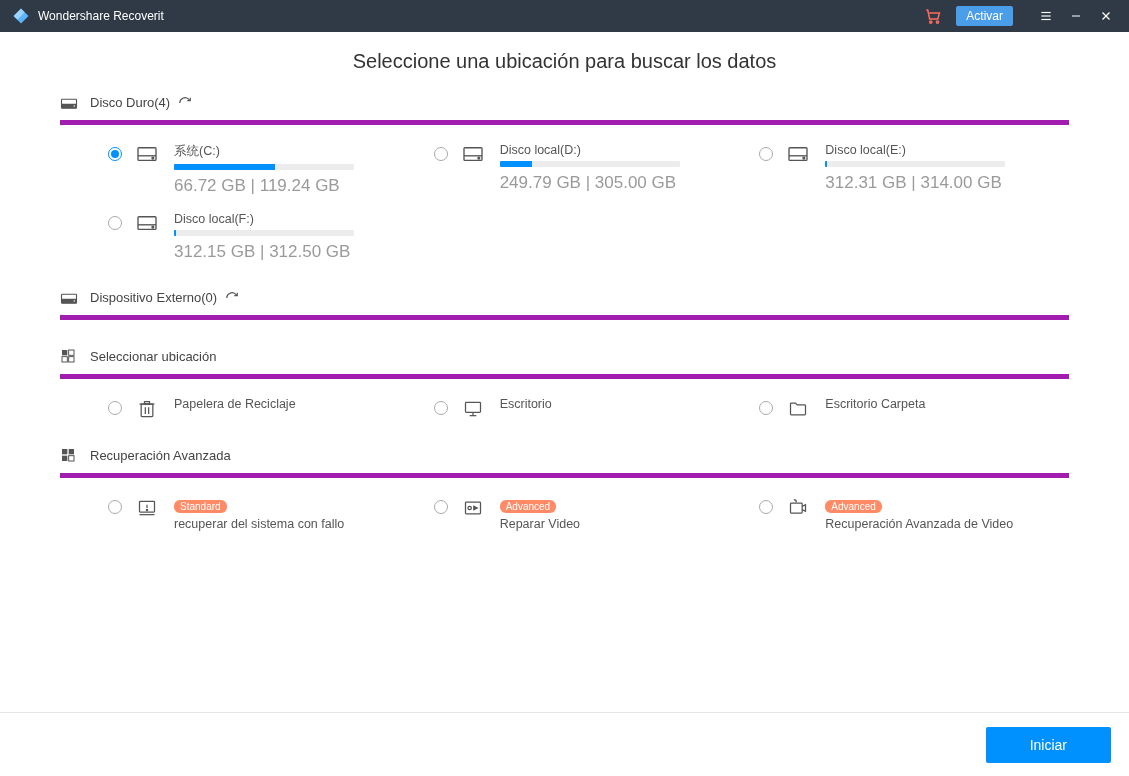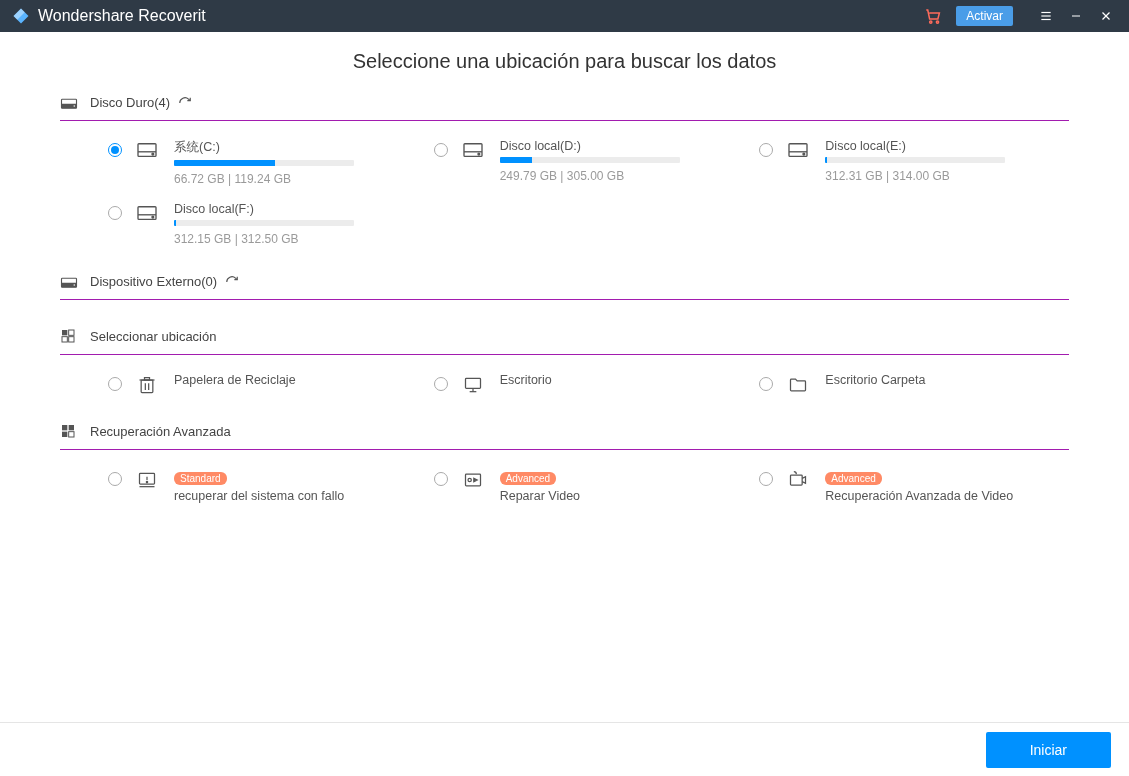--- a/index.html
+++ b/index.html
@@ -1,54 +1,54 @@
 <!DOCTYPE html>
 <html><head>
   <meta charset="utf-8">
   <style>
     * { margin: 0; padding: 0; box-sizing: border-box; font-family: -apple-system, BlinkMacSystemFont, "Segoe UI", Arial, sans-serif; }
     body { width: 1129px; height: 776px; background: #fff; overflow: hidden; position: relative;}
     
     
     .titlebar { height: 32px; background: #2f3a46; display: flex; align-items: center; padding: 0 12px; color: #fff;}
     .titlebar .logo { width: 18px; height: 18px; margin-right: 8px;}
-    .titlebar .title { font-size: 16px; font-weight: 400; flex: 0 0 auto;}
+    .titlebar .title { font-size: 12px; font-weight: 400; flex: 0 0 auto;}
     .titlebar .spacer { flex: 1 1 auto;}
     .titlebar .cart { color: #ff6b5b; margin-right: 14px; display:flex; align-items:center;}
     .titlebar .activate-btn { background: #4a9de8; color:#fff; font-size:12px; padding: 3px 10px; border-radius:2px; margin-right: 14px; cursor:pointer;}
     .titlebar .winbtn { width: 22px; height:22px; display:flex; align-items:center; justify-content:center; margin-left:8px; cursor:pointer;}
     .titlebar .winbtn svg { stroke: #fff; }
     
     
     .main { padding: 18px 60px 0 60px; }
     .page-heading { text-align:center; font-size:20px; color:#333; font-weight:400; margin-bottom: 22px;}
     
-    .section-header { display:flex; align-items:center; border-bottom:1px solid #a21caf; padding-bottom:10px; margin-bottom: 18px;}
+    .section-header { display:flex; align-items:center; border-bottom:5px solid #a21caf; padding-bottom:10px; margin-bottom: 18px;}
     .section-header .section-icon { width:20px; margin-right:10px; display:flex; align-items:center; }
     .section-header .section-title { font-size:13px; color:#444; }
     .section-header .refresh { margin-left:8px; display:flex; align-items:center; cursor:pointer;}
     
     .section { margin-bottom: 28px;}
     .grid { display:grid; grid-template-columns: repeat(3, 1fr); column-gap: 10px; row-gap: 30px; padding-left: 48px; gap: 16px;}
     
     .loc-item { display:flex; align-items:flex-start; }
     .radio { width:14px; height:14px; border:1px solid #aaa; border-radius:50%; margin-top: 4px; margin-right: 14px; position:relative; cursor:pointer;}
     .radio.selected { border-color:#0091ff;}
     .radio.selected::after { content:""; position:absolute; left:2px; top:2px; width:8px; height:8px; border-radius:50%; background:#0091ff;}
     .loc-icon { width:26px; margin-right: 12px; display:flex; align-items:flex-start; padding-top:2px;}
     .loc-body { flex:1 1 auto;}
     .loc-name { font-size:12.5px; color:#555; margin-bottom:4px;}
     .progress { height:6px; background:#ececec; border-radius:1px; width: 180px; overflow:hidden; margin-bottom:6px;}
     .progress .bar { height:100%; background:#0091ff;}
-    .capacity { font-size:12px; color:#9a9a9a;}
+    .capacity { font-size:17px; color:#9a9a9a;}
     
     .badge { display:inline-block; font-size:10px; color:#fff; background:#ff8a65; padding:1px 6px; border-radius:6px; margin-bottom:4px;}
     
     
-    .footer { position:absolute; left:0; right:0; bottom:0; height:54px; border-top:1px solid #e5e5e5; display:flex; align-items:center; justify-content:flex-end; padding-right:18px; background:#fff;}
+    .footer { position:absolute; left:0; right:0; bottom:0; height:64px; border-top:1px solid #e5e5e5; display:flex; align-items:center; justify-content:flex-end; padding-right:18px; background:#fff;}
     .start-btn { background:#0091ff; color:#fff; font-size:14px; padding: 10px 44px; border-radius:2px; cursor:pointer;}
     
     svg { display:block; }
   </style>
 </head>
 <body>
 
 <div class="titlebar">
   <span class="logo">
     <svg viewBox="0 0 24 24" width="18" height="18">

